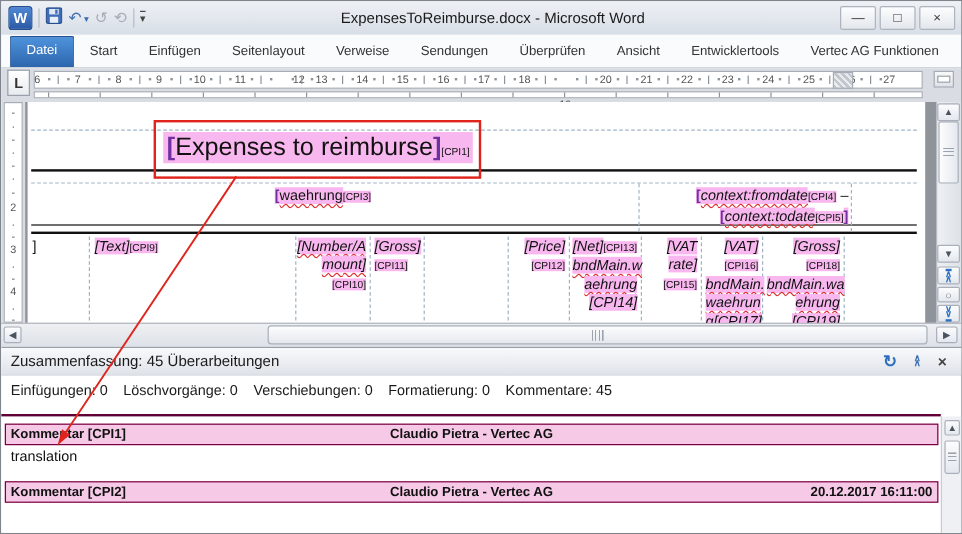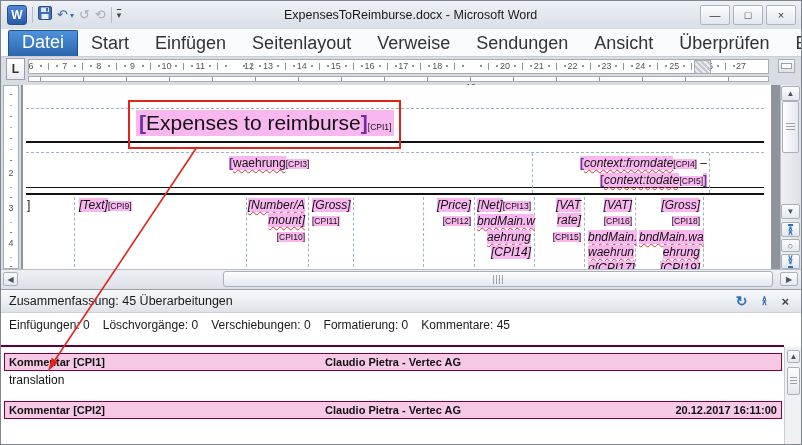--- a/index.html
+++ b/index.html
@@ -11,21 +11,21 @@
   .qsep{width:1px;height:16px;background:#b6bcc6;}
   .qbtn{font-size:13px;line-height:16px;color:#3e6db0;}
   .qbtn.dis{color:#a8adb5;}
   .qcaret{font-size:8px;color:#3e6db0;margin-left:-3px;}
   .qmore{font-size:9px;color:#444;text-decoration:overline;}
   .title{flex:1;text-align:center;font-size:12.5px;color:#1a1a1a;white-space:nowrap;}
   .winbtns{display:flex;gap:3px;padding-right:5px;}
   .winbtn{width:28px;height:18px;display:flex;align-items:center;justify-content:center;font-size:11px;color:#333;background:linear-gradient(#fcfdfe,#e3e7ec);border:1px solid #aeb4bd;border-radius:2px;}
   
   .tabsrow{position:absolute;top:28px;left:0;width:100%;height:28px;background:#fafbfd;border-bottom:1px solid #c9ced6;display:flex;align-items:flex-end;padding-left:7px;box-sizing:border-box;}
-  .tab{height:25px;line-height:25px;padding:0 13px;font-size:18px;color:#333;white-space:nowrap;}
+  .tab{height:25px;line-height:25px;padding:0 13px;font-size:11px;color:#333;white-space:nowrap;}
   .tab.active{background:linear-gradient(#4e92dc,#2c66ad);color:#fff;border-radius:2px 2px 0 0;border:1px solid #215193;border-bottom:none;line-height:23px;}
   
   .chrome{position:absolute;left:0;top:56px;width:802px;height:232px;background:#d9dde3;}
   .ruler-corner{position:absolute;left:5px;top:57px;width:19px;height:22px;background:linear-gradient(#ffffff,#e8ebef);border:1px solid #9aa1ab;font-size:12px;font-weight:bold;color:#333;display:flex;align-items:center;justify-content:center;box-sizing:border-box;}
   .hruler{position:absolute;left:27px;top:58px;width:741px;height:15px;background:#fff;border:1px solid #a7adb6;box-sizing:border-box;}
   .hnum{position:absolute;top:1px;font-size:9px;color:#555;transform:translateX(-50%);}
   .hdot{position:absolute;top:5px;width:2px;height:2px;background:#8d939c;}
   .hbar{position:absolute;top:3px;width:1px;height:7px;background:#8d939c;}
   .htickstrip{position:absolute;left:27px;top:75px;width:741px;height:6px;background:#fff;border:1px solid #a7adb6;box-sizing:border-box;}
   .htick{position:absolute;top:0;width:1px;height:4px;background:#8d939c;}
@@ -113,22 +113,22 @@
   </div>
 
   <div class="tabsrow">
     <div id="tabs" style="display:flex;align-items:flex-end;">
         <div class="tab active">Datei</div>
         <div class="tab">Start</div>
         <div class="tab">Einfügen</div>
         <div class="tab">Seitenlayout</div>
         <div class="tab">Verweise</div>
         <div class="tab">Sendungen</div>
+        <div class="tab">Überprüfen</div>
         <div class="tab">Ansicht</div>
-        <div class="tab">Überprüfen</div>
         <div class="tab">Entwicklertools</div>
         <div class="tab">Vertec AG Funktionen</div>
       </div>
 
   </div>
 
   <div class="chrome"></div>
 
   <div class="ruler-corner">L</div>
   <div class="hruler" id="hruler">

